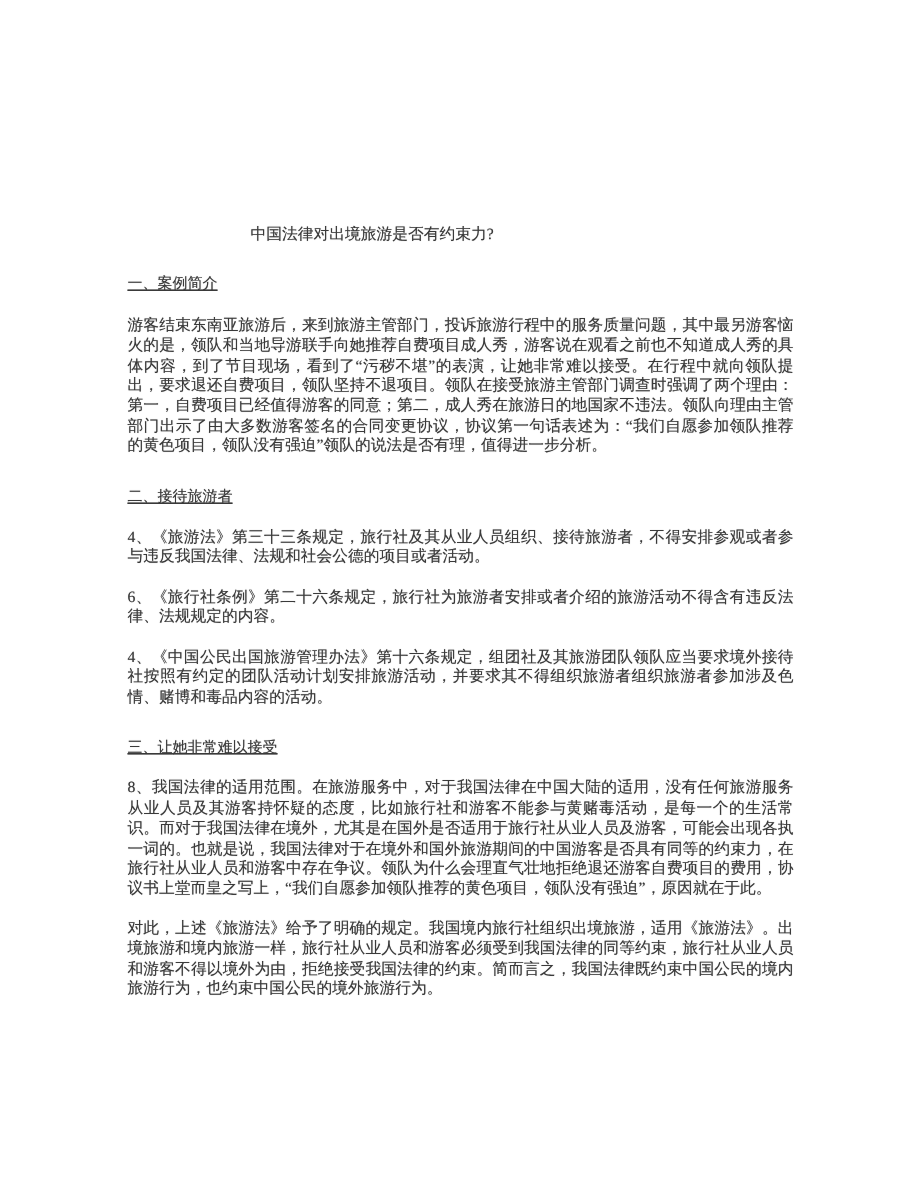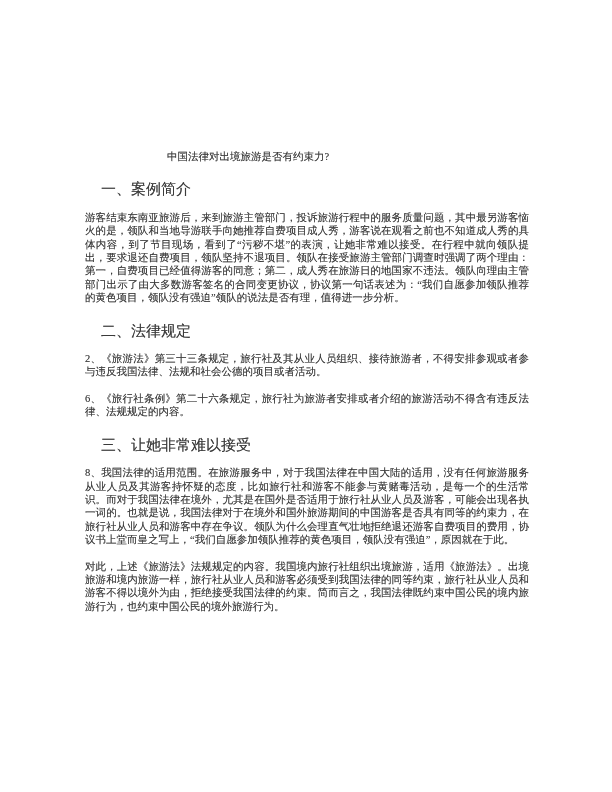--- a/index.html
+++ b/index.html
@@ -34,24 +34,25 @@
   }
   .doc-title {
     margin: 0 0 4px 0;
     padding-left: 82px;
     text-align: left;
   }
   .doc-author {
     margin: 0 0 13px 0;
   }
   .sec-heading {
-    margin: 20px 0 14px 16px;
+    margin: 20px 0 14px 0;
     font-weight: normal;
-    font-size: 15px;
+    font-size: 10px;
     line-height: 13.4px;
+    text-decoration: underline;
   }
   .para {
     margin: 0 0 13px 0;
   }
   .para:last-child {
     margin-bottom: 0;
   }
 </style>
 </head>
 <body>
@@ -61,25 +62,26 @@
 
     <div class="doc-title">中国法律对出境旅游是否有约束力?</div>
 
 
     <div class="section">
       <div class="sec-heading">一、案例简介</div>
       <p class="para">游客结束东南亚旅游后，来到旅游主管部门，投诉旅游行程中的服务质量问题，其中最另游客恼火的是，领队和当地导游联手向她推荐自费项目成人秀，游客说在观看之前也不知道成人秀的具体内容，到了节目现场，看到了“污秽不堪”的表演，让她非常难以接受。在行程中就向领队提出，要求退还自费项目，领队坚持不退项目。领队在接受旅游主管部门调查时强调了两个理由：第一，自费项目已经值得游客的同意；第二，成人秀在旅游日的地国家不违法。领队向理由主管部门出示了由大多数游客签名的合同变更协议，协议第一句话表述为：“我们自愿参加领队推荐的黄色项目，领队没有强迫”领队的说法是否有理，值得进一步分析。</p>
     </div>
 
     <div class="section">
-      <div class="sec-heading">二、法律规定</div>
-      <p class="para">2、《旅游法》第三十三条规定，旅行社及其从业人员组织、接待旅游者，不得安排参观或者参与违反我国法律、法规和社会公德的项目或者活动。</p>
+      <div class="sec-heading">二、接待旅游者</div>
+      <p class="para">4、《旅游法》第三十三条规定，旅行社及其从业人员组织、接待旅游者，不得安排参观或者参与违反我国法律、法规和社会公德的项目或者活动。</p>
       <p class="para">6、《旅行社条例》第二十六条规定，旅行社为旅游者安排或者介绍的旅游活动不得含有违反法律、法规规定的内容。</p>
+      <p class="para">4、《中国公民出国旅游管理办法》第十六条规定，组团社及其旅游团队领队应当要求境外接待社按照有约定的团队活动计划安排旅游活动，并要求其不得组织旅游者组织旅游者参加涉及色情、赌博和毒品内容的活动。</p>
     </div>
 
     <div class="section">
       <div class="sec-heading">三、让她非常难以接受</div>
       <p class="para">8、我国法律的适用范围。在旅游服务中，对于我国法律在中国大陆的适用，没有任何旅游服务从业人员及其游客持怀疑的态度，比如旅行社和游客不能参与黄赌毒活动，是每一个的生活常识。而对于我国法律在境外，尤其是在国外是否适用于旅行社从业人员及游客，可能会出现各执一词的。也就是说，我国法律对于在境外和国外旅游期间的中国游客是否具有同等的约束力，在旅行社从业人员和游客中存在争议。领队为什么会理直气壮地拒绝退还游客自费项目的费用，协议书上堂而皇之写上，“我们自愿参加领队推荐的黄色项目，领队没有强迫”，原因就在于此。</p>
-      <p class="para">对此，上述《旅游法》法规规定的内容。我国境内旅行社组织出境旅游，适用《旅游法》。出境旅游和境内旅游一样，旅行社从业人员和游客必须受到我国法律的同等约束，旅行社从业人员和游客不得以境外为由，拒绝接受我国法律的约束。简而言之，我国法律既约束中国公民的境内旅游行为，也约束中国公民的境外旅游行为。</p>
+      <p class="para">对此，上述《旅游法》给予了明确的规定。我国境内旅行社组织出境旅游，适用《旅游法》。出境旅游和境内旅游一样，旅行社从业人员和游客必须受到我国法律的同等约束，旅行社从业人员和游客不得以境外为由，拒绝接受我国法律的约束。简而言之，我国法律既约束中国公民的境内旅游行为，也约束中国公民的境外旅游行为。</p>
     </div>
 
   </div>
 </div>
 
 </body></html>

